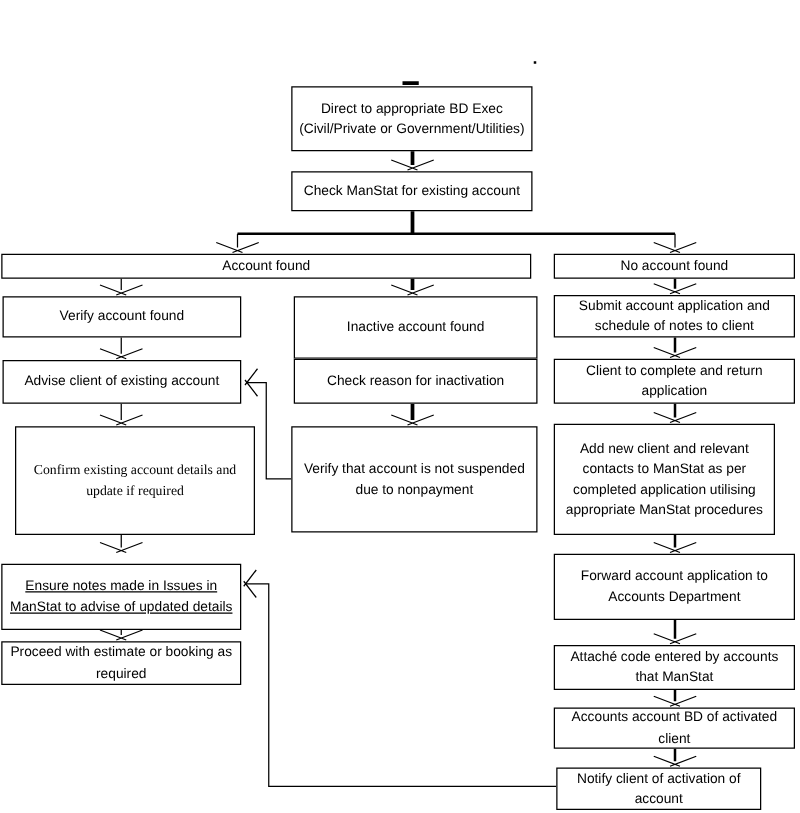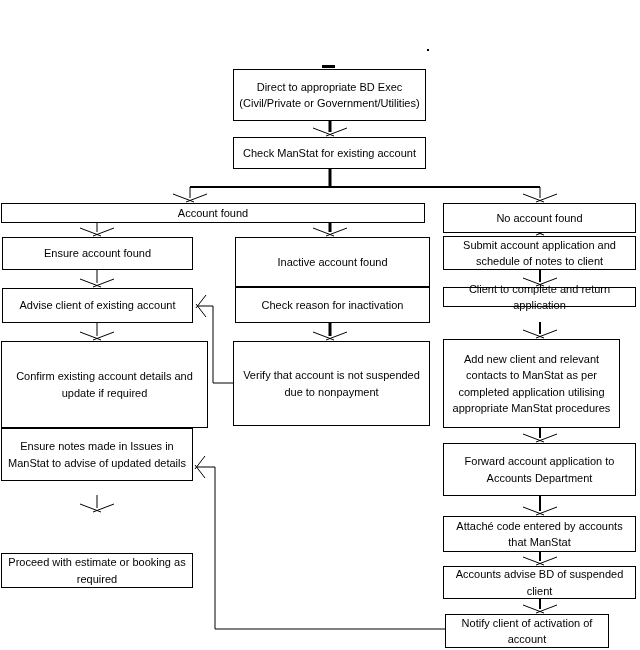--- a/index.html
+++ b/index.html
@@ -89,30 +89,30 @@
         <path d="M206,295 L196,308 M206,317 L196,304"></path>
         <path d="M205,456 L195,469 M205,478 L195,465"></path>
       </g>
     </g>
   </svg>
 
   <div id="nodes">
       <div class="flow-node" style="left: 233px; top: 69px; width: 193px; height: 52px;">Direct to appropriate BD Exec (Civil/Private or Government/Utilities)</div>
       <div class="flow-node" style="left: 233px; top: 137px; width: 193px; height: 32px;">Check ManStat for existing account</div>
       <div class="flow-node" style="left: 1px; top: 203px; width: 424px; height: 20px;">Account found</div>
-      <div class="flow-node" style="left: 443px; top: 203px; width: 193px; height: 30px;">No account found</div>
-      <div class="flow-node" style="left: 2px; top: 237px; width: 191px; height: 33px;">Ensure account found</div>
+      <div class="flow-node" style="left: 443px; top: 203px; width: 193px; height: 20px;">No account found</div>
+      <div class="flow-node" style="left: 2px; top: 237px; width: 191px; height: 33px;">Verify account found</div>
       <div class="flow-node" style="left: 235px; top: 237px; width: 195px; height: 50px;">Inactive account found</div>
       <div class="flow-node" style="left: 443px; top: 236px; width: 193px; height: 34px;">Submit account application and schedule of notes to client</div>
       <div class="flow-node" style="left: 2px; top: 288px; width: 191px; height: 35px;">Advise client of existing account</div>
       <div class="flow-node" style="left: 235px; top: 287px; width: 195px; height: 36px;">Check reason for inactivation</div>
-      <div class="flow-node" style="left: 443px; top: 287px; width: 193px; height: 20px;">Client to complete and return application</div>
-      <div class="flow-node" style="left: 1px; top: 341px; width: 207px; height: 87px;">Confirm existing account details and update if required</div>
+      <div class="flow-node" style="left: 443px; top: 287px; width: 193px; height: 36px;">Client to complete and return application</div>
+      <div class="flow-node" style="left: 12px; top: 341px; width: 192px; height: 87px; font-family: Liberation Serif, serif;">Confirm existing account details and update if required</div>
       <div class="flow-node" style="left: 233px; top: 341px; width: 197px; height: 85px;">Verify that account is not suspended due to nonpayment</div>
       <div class="flow-node" style="left: 443px; top: 339px; width: 177px; height: 89px;">Add new client and relevant contacts to ManStat as per completed application utilising appropriate ManStat procedures</div>
-      <div class="flow-node" style="left: 1px; top: 428px; width: 192px; height: 53px;">Ensure notes made in Issues in ManStat to advise of updated details</div>
+      <div class="flow-node" style="left: 1px; top: 451px; width: 192px; height: 53px; text-decoration: underline;">Ensure notes made in Issues in ManStat to advise of updated details</div>
       <div class="flow-node" style="left: 443px; top: 443px; width: 193px; height: 53px;">Forward account application to Accounts Department</div>
-      <div class="flow-node" style="left: 1px; top: 513px; width: 192px; height: 35px; margin-top: 40px;">Proceed with estimate or booking as required</div>
+      <div class="flow-node" style="left: 1px; top: 513px; width: 192px; height: 35px;">Proceed with estimate or booking as required</div>
       <div class="flow-node" style="left: 443px; top: 516px; width: 193px; height: 36px;">Attaché code entered by accounts that ManStat</div>
-      <div class="flow-node" style="left: 443px; top: 566px; width: 193px; height: 33px;">Accounts advise BD of suspended client</div>
+      <div class="flow-node" style="left: 443px; top: 566px; width: 193px; height: 33px;">Accounts account BD of activated client</div>
       <div class="flow-node" style="left: 445px; top: 614px; width: 164px; height: 34px;">Notify client of activation of account</div>
     </div>
 </div>
 
 </body></html>

